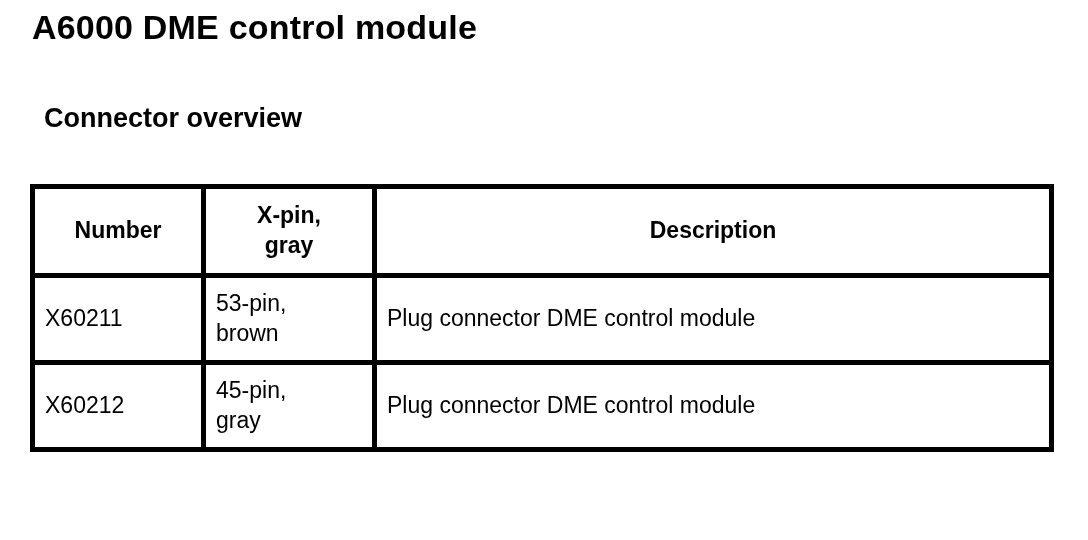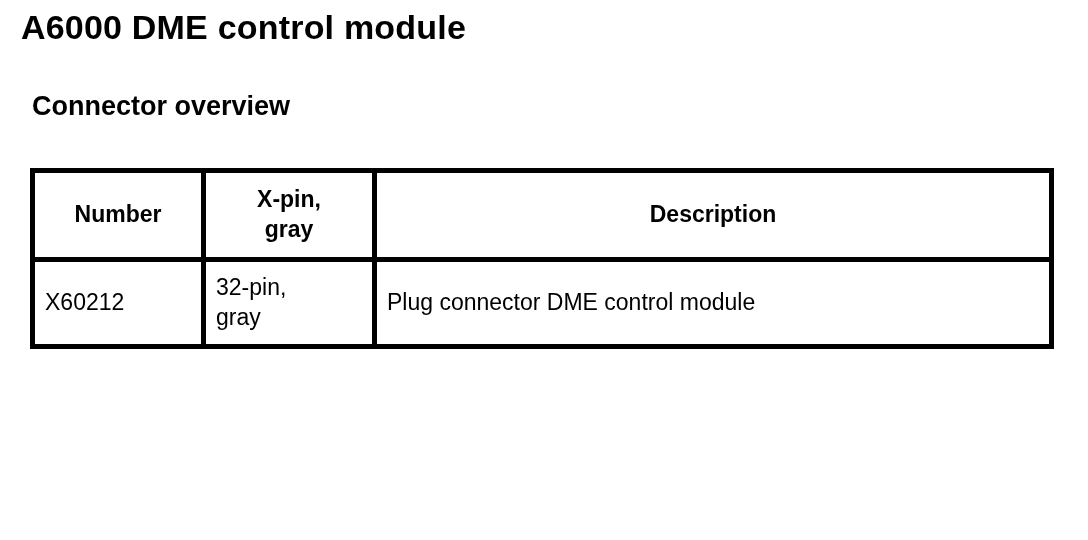--- a/index.html
+++ b/index.html
@@ -10,41 +10,41 @@
     width: 1088px;
     height: 540px;
     background: #ffffff;
     color: #000000;
     font-family: "Liberation Sans", sans-serif;
     position: relative;
     overflow: hidden;
   }
   .doc-title {
     position: absolute;
-    left: 21px;
+    left: 32px;
     top: 8px;
     margin: 0;
     font-size: 34px;
     font-weight: 700;
     letter-spacing: 0.2px;
     white-space: nowrap;
   }
   .doc-subtitle {
     position: absolute;
     left: 32px;
     top: 91px;
-    margin: 0;
+    margin: 12px;
     font-size: 27px;
     font-weight: 700;
     white-space: nowrap;
   }
   table.connector-table {
     position: absolute;
     left: 30px;
-    top: 168px;
+    top: 184px;
     width: 1019px;
     border-collapse: collapse;
     table-layout: fixed;
   }
   .connector-table th,
   .connector-table td {
     border: 5px solid #000000;
     font-size: 23px;
     line-height: 1.3;
     vertical-align: middle;
@@ -83,19 +83,25 @@
   <thead>
     <tr class="header-row">
       <th>Number</th>
       <th>X-pin,
 gray</th>
       <th>Description</th>
     </tr>
   </thead>
   <tbody>
     <tr class="data-row">
+      <td>X60211</td>
+      <td>53-pin,
+brown</td>
+      <td>Plug connector DME control module</td>
+    </tr>
+    <tr class="data-row">
       <td>X60212</td>
-      <td>32-pin,
+      <td>45-pin,
 gray</td>
       <td>Plug connector DME control module</td>
     </tr>
   </tbody>
 </table>
 
 </body></html>

